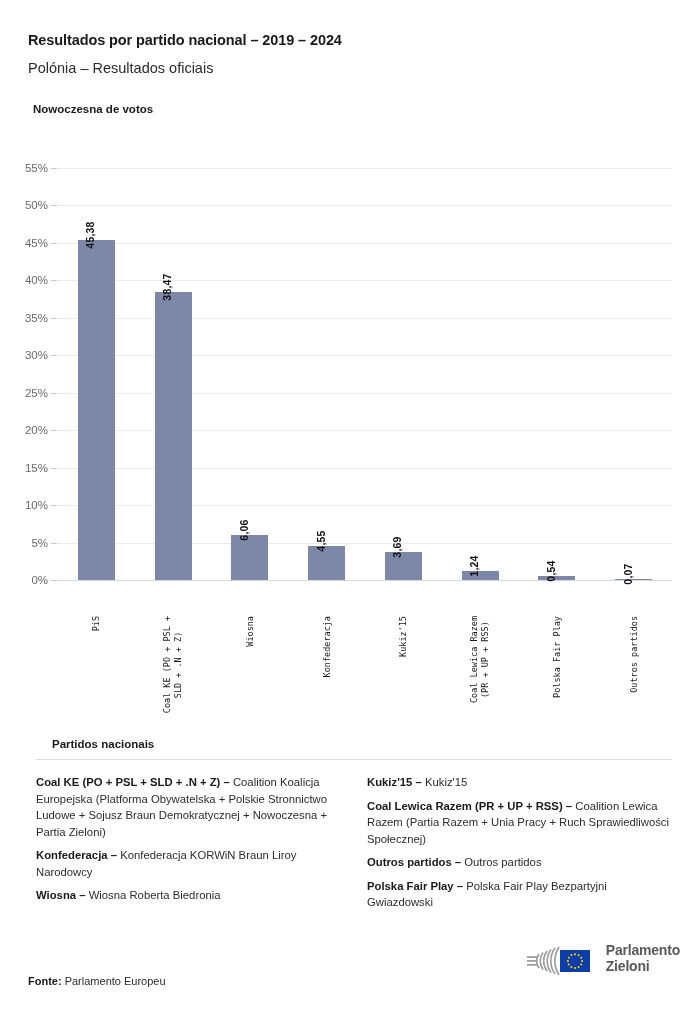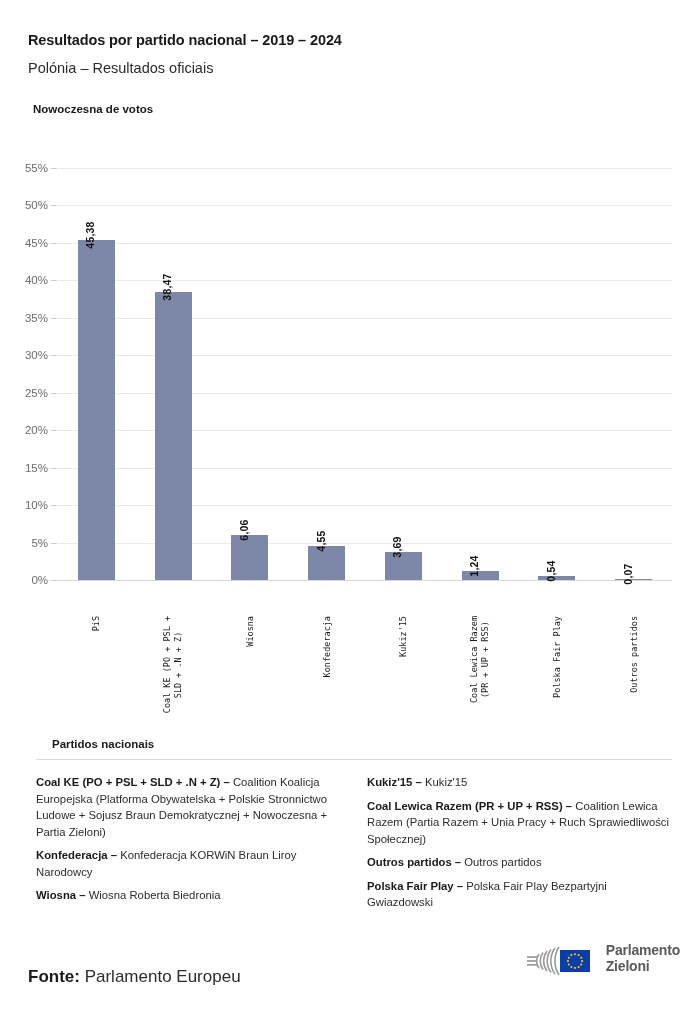--- a/index.html
+++ b/index.html
@@ -155,21 +155,21 @@
     position: absolute;
     left: 28px;
     bottom: 20px;
     right: 20px;
     height: 52px;
   }
   .source {
     position: absolute;
     left: 0;
     bottom: 6px;
-    font-size: 17px;
+    font-size: 11px;
     color: #2d2d2d;
   }
   .source .src-label { font-weight: bold; color: #1a1a1a; }
   .ep-logo {
     position: absolute;
     right: 0;
     bottom: 14px;
     display: flex;
     align-items: flex-start;
     gap: 7px;

